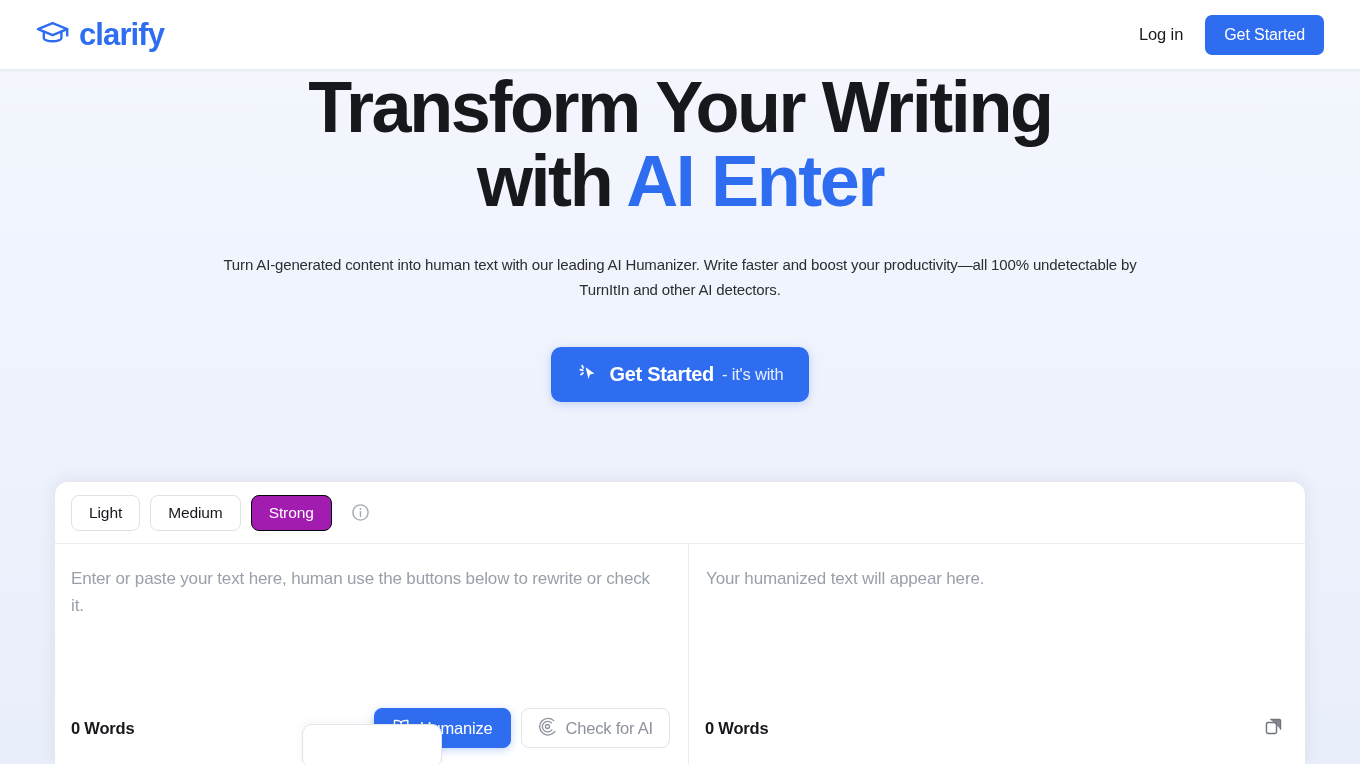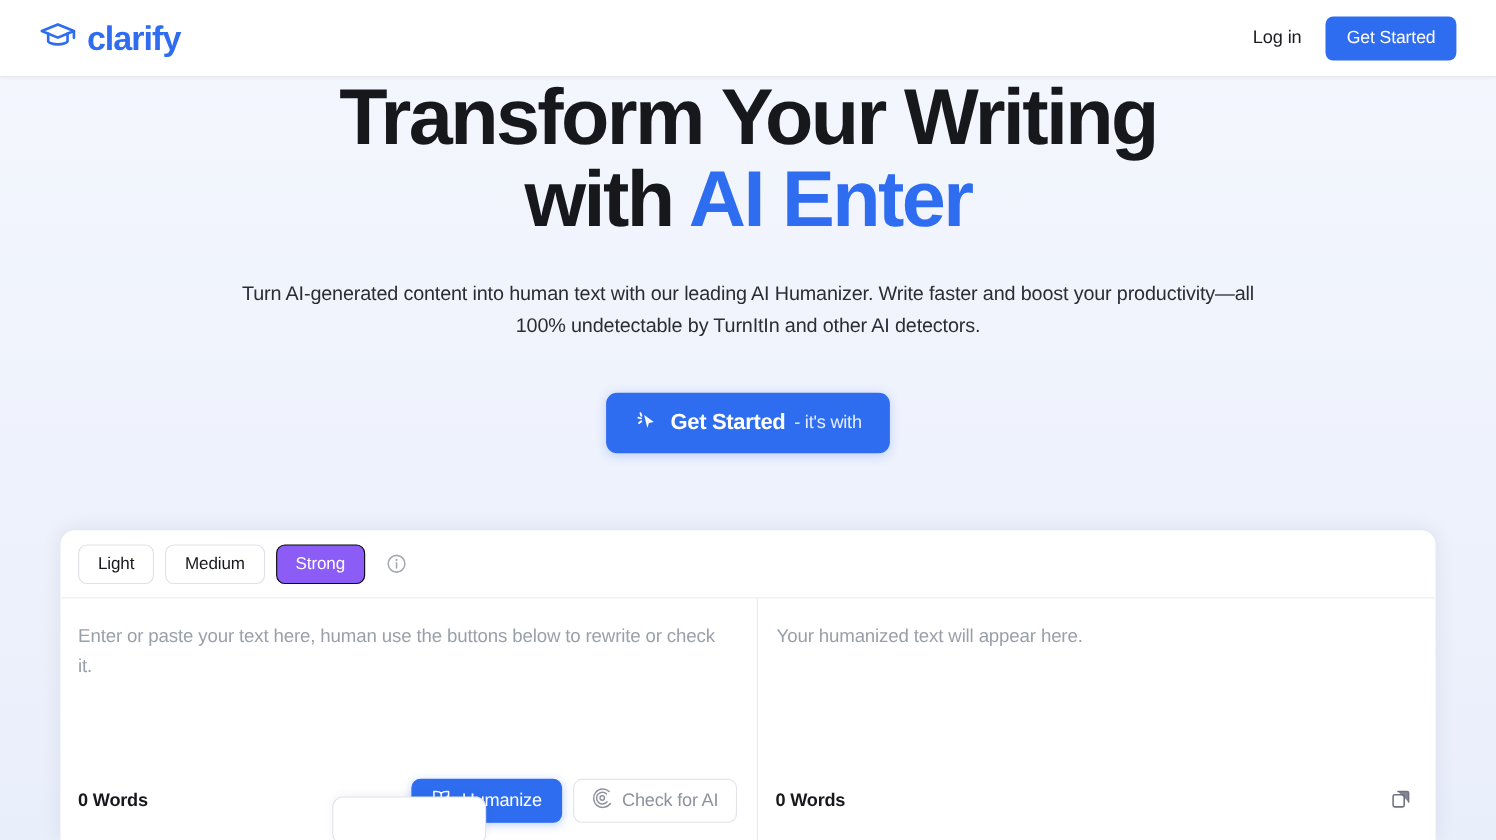--- a/index.html
+++ b/index.html
@@ -98,21 +98,21 @@
     font-weight: 700;
     color: #17181c;
     letter-spacing: -2.4px;
     max-width: 820px;
     margin: 0 auto;
   }
   .hero-title .accent { color: #2f6df0; }
 
   .hero-sub {
     text-align: center;
-    font-size: 18px;
+    font-size: 15px;
     line-height: 1.62;
     color: #2b2d33;
     max-width: 930px;
     margin: 35px auto 0;
     letter-spacing: -0.15px;
   }
 
   .hero-cta-wrap {
     display: flex;
     justify-content: center;
@@ -182,21 +182,21 @@
     color: #17181c;
     background: #ffffff;
     border: 1px solid #dfe1e7;
     border-radius: 8px;
     padding: 0 17px;
     height: 36px;
     cursor: pointer;
     letter-spacing: -0.1px;
   }
   .tone-btn.active {
-    background: #8b5cf6;
+    background: #a21caf;
     color: #ffffff;
     border-color: #05060a;
     font-weight: 500;
   }
   .info-icon {
     margin-left: 9px;
     display: inline-flex;
     cursor: pointer;
     color: #9ba0ab;
   }

